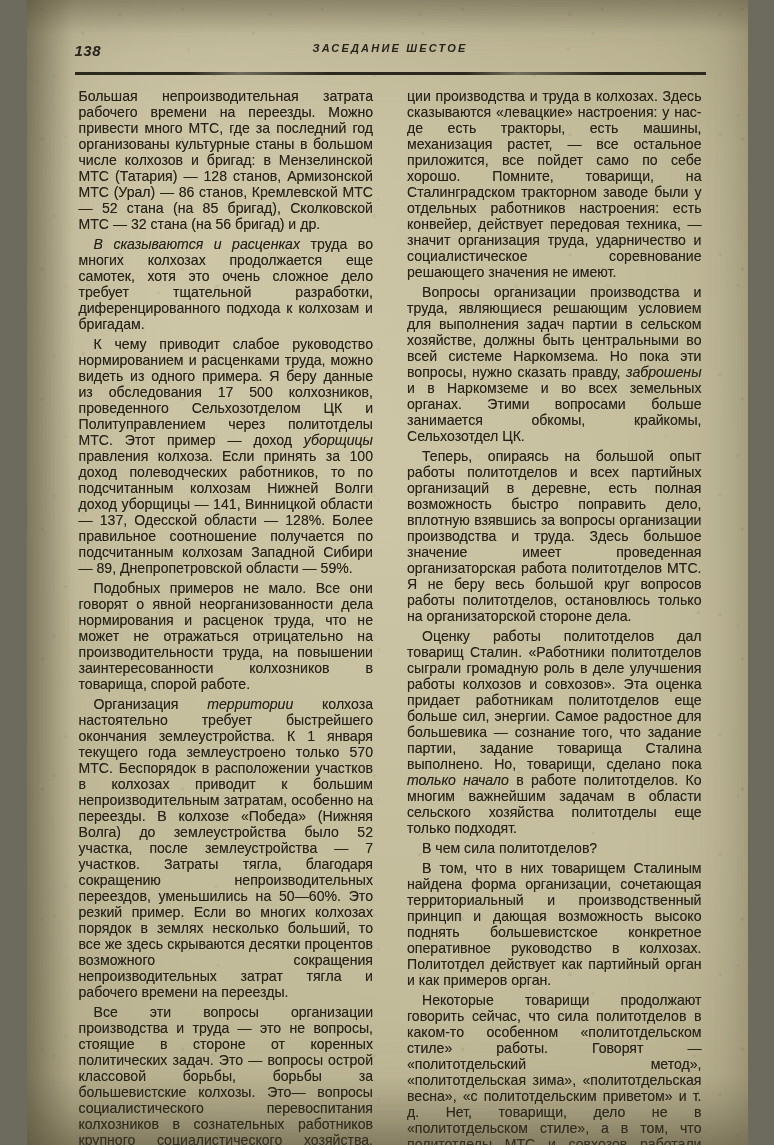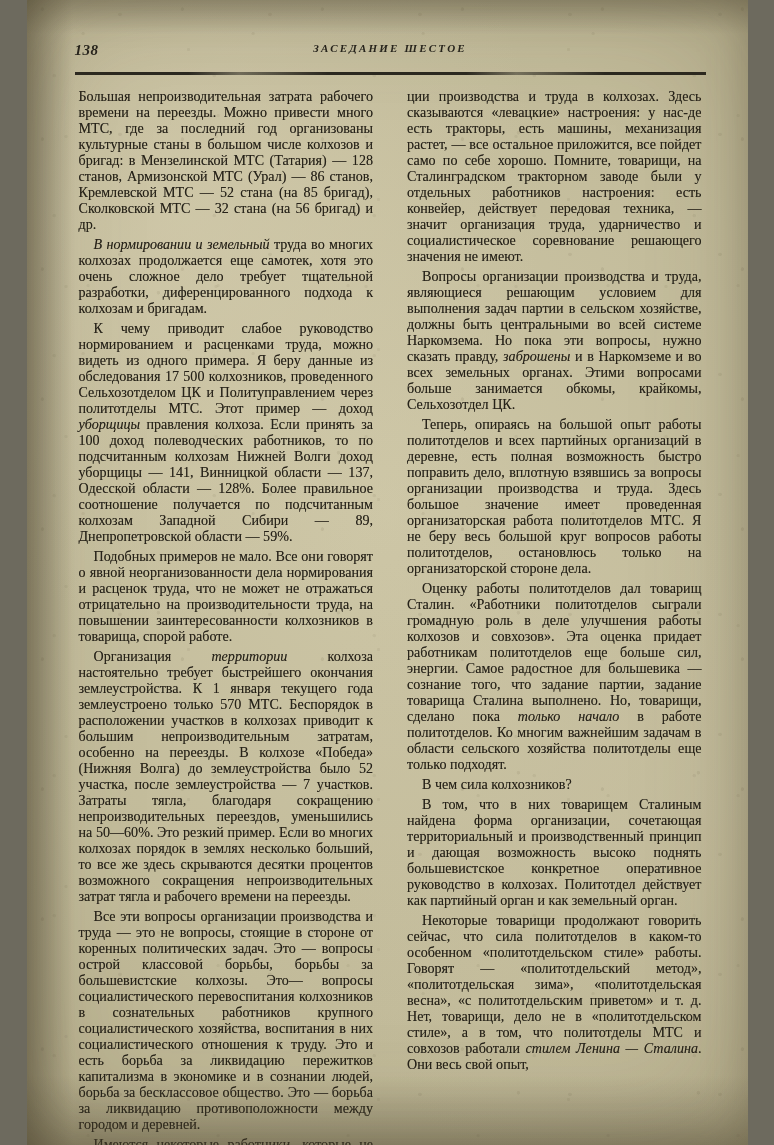--- a/index.html
+++ b/index.html
@@ -10,21 +10,21 @@
   .page {
     position: relative;
     width: 721px;
     height: 1145px;
     margin: 0 auto;
     background:
       radial-gradient(ellipse 80% 60% at 22% 18%, rgba(214,206,176,0.55) 0%, rgba(214,206,176,0) 62%),
       radial-gradient(ellipse 70% 50% at 82% 72%, rgba(199,191,160,0.45) 0%, rgba(199,191,160,0) 65%),
       radial-gradient(ellipse 120% 90% at 50% 45%, #cdc6a6 0%, #c2bb9a 48%, #b3ab89 78%, #a49c7c 100%);
     overflow: hidden;
-    font-family: Liberation Serif, serif;
+    font-family: Liberation Sans, sans-serif;
     color: #2a2720;
   }
   
   .grain {
     position: absolute;
     inset: 0;
     pointer-events: none;
     background-image:
       radial-gradient(circle at 11% 7%, rgba(90,80,55,0.10) 0 1.5px, transparent 2px),
       radial-gradient(circle at 33% 21%, rgba(90,80,55,0.08) 0 1.2px, transparent 2px),
@@ -145,35 +145,35 @@
   <div class="running-head">
     <div class="folio">138</div>
     <div class="head-title">ЗАСЕДАНИЕ ШЕСТОЕ</div>
   </div>
   <div class="rule"></div>
 
   <div class="columns">
 
     <div class="col">
       <p class="first">Большая непроизводительная затрата рабочего времени на переезды. Можно привести много МТС, где за последний год организованы культурные станы в большом числе колхозов и бригад: в Мензелинской МТС (Татария) — 128 станов, Армизонской МТС (Урал) — 86 станов, Кремлевской МТС — 52 стана (на 85 бригад), Сколковской МТС — 32 стана (на 56 бригад) и др.</p>
-      <p class="indent"><em>В нормировании и земельный</em> труда во многих колхозах продолжается еще самотек, хотя это очень сложное дело требует тщательной разработки, диференцированного подхода к колхозам и бригадам.</p>
+      <p class="indent"><em>В сказываются и расценках</em> труда во многих колхозах продолжается еще самотек, хотя это очень сложное дело требует тщательной разработки, диференцированного подхода к колхозам и бригадам.</p>
       <p class="indent">К чему приводит слабое руководство нормированием и расценками труда, можно видеть из одного примера. Я беру данные из обследования 17 500 колхозников, проведенного Сельхозотделом ЦК и Политуправлением через политотделы МТС. Этот пример — доход <em>уборщицы</em> правления колхоза. Если принять за 100 доход полеводческих работников, то по подсчитанным колхозам Нижней Волги доход уборщицы — 141, Винницкой области — 137, Одесской области — 128%. Более правильное соотношение получается по подсчитанным колхозам Западной Сибири — 89, Днепропетровской области — 59%.</p>
       <p class="indent">Подобных примеров не мало. Все они говорят о явной неорганизованности дела нормирования и расценок труда, что не может не отражаться отрицательно на производительности труда, на повышении заинтересованности колхозников в товарища, спорой работе.</p>
       <p class="indent">Организация <em>территории</em> колхоза настоятельно требует быстрейшего окончания землеустройства. К 1 января текущего года землеустроено только 570 МТС. Беспорядок в расположении участков в колхозах приводит к большим непроизводительным затратам, особенно на переезды. В колхозе «Победа» (Нижняя Волга) до землеустройства было 52 участка, после землеустройства — 7 участков. Затраты тягла, благодаря сокращению непроизводительных переездов, уменьшились на 50—60%. Это резкий пример. Если во многих колхозах порядок в землях несколько больший, то все же здесь скрываются десятки процентов возможного сокращения непроизводительных затрат тягла и рабочего времени на переезды.</p>
       <p class="indent">Все эти вопросы организации производства и труда — это не вопросы, стоящие в стороне от коренных политических задач. Это — вопросы острой классовой борьбы, борьбы за большевистские колхозы. Это— вопросы социалистического перевоспитания колхозников в сознательных работников крупного социалистического хозяйства, воспитания в них социалистического отношения к труду. Это и есть борьба за ликвидацию пережитков капитализма в экономике и в сознании людей, борьба за бесклассовое общество. Это — борьба за ликвидацию противоположности между городом и деревней.</p>
       <p class="indent">Имеются некоторые работники, которые не понимают значения вопросов организа-</p>
     </div>
 
     <div class="col">
       <p class="first">ции производства и труда в колхозах. Здесь сказываются «левацкие» настроения: у нас-де есть тракторы, есть машины, механизация растет, — все остальное приложится, все пойдет само по себе хорошо. Помните, товарищи, на Сталинградском тракторном заводе были у отдельных работников настроения: есть конвейер, действует передовая техника, — значит организация труда, ударничество и социалистическое соревнование решающего значения не имеют.</p>
       <p class="indent">Вопросы организации производства и труда, являющиеся решающим условием для выполнения задач партии в сельском хозяйстве, должны быть центральными во всей системе Наркомзема. Но пока эти вопросы, нужно сказать правду, <em>заброшены</em> и в Наркомземе и во всех земельных органах. Этими вопросами больше занимается обкомы, крайкомы, Сельхозотдел ЦК.</p>
       <p class="indent">Теперь, опираясь на большой опыт работы политотделов и всех партийных организаций в деревне, есть полная возможность быстро поправить дело, вплотную взявшись за вопросы организации производства и труда. Здесь большое значение имеет проведенная организаторская работа политотделов МТС. Я не беру весь большой круг вопросов работы политотделов, остановлюсь только на организаторской стороне дела.</p>
       <p class="indent">Оценку работы политотделов дал товарищ Сталин. «Работники политотделов сыграли громадную роль в деле улучшения работы колхозов и совхозов». Эта оценка придает работникам политотделов еще больше сил, энергии. Самое радостное для большевика — сознание того, что задание партии, задание товарища Сталина выполнено. Но, товарищи, сделано пока <em>только начало</em> в работе политотделов. Ко многим важнейшим задачам в области сельского хозяйства политотделы еще только подходят.</p>
-      <p class="indent">В чем сила колхозников?</p>
-      <p class="indent">В том, что в них товарищем Сталиным найдена форма организации, сочетающая территориальный и производственный принцип и дающая возможность высоко поднять большевистское конкретное оперативное руководство в колхозах. Политотдел действует как партийный орган и как земельный орган.</p>
+      <p class="indent">В чем сила политотделов?</p>
+      <p class="indent">В том, что в них товарищем Сталиным найдена форма организации, сочетающая территориальный и производственный принцип и дающая возможность высоко поднять большевистское конкретное оперативное руководство в колхозах. Политотдел действует как партийный орган и как примеров орган.</p>
       <p class="indent">Некоторые товарищи продолжают говорить сейчас, что сила политотделов в каком-то особенном «политотдельском стиле» работы. Говорят — «политотдельский метод», «политотдельская зима», «политотдельская весна», «с политотдельским приветом» и т. д. Нет, товарищи, дело не в «политотдельском стиле», а в том, что политотделы МТС и совхозов работали <em>стилем Ленина — Сталина</em>. Они весь свой опыт,</p>
     </div>
 
   </div>
 
   <div class="edge-dark-left"></div>
   <div class="edge-dark-top"></div>
   <div class="edge-dark-bottom"></div>
   <div class="vignette"></div>
 </div>

